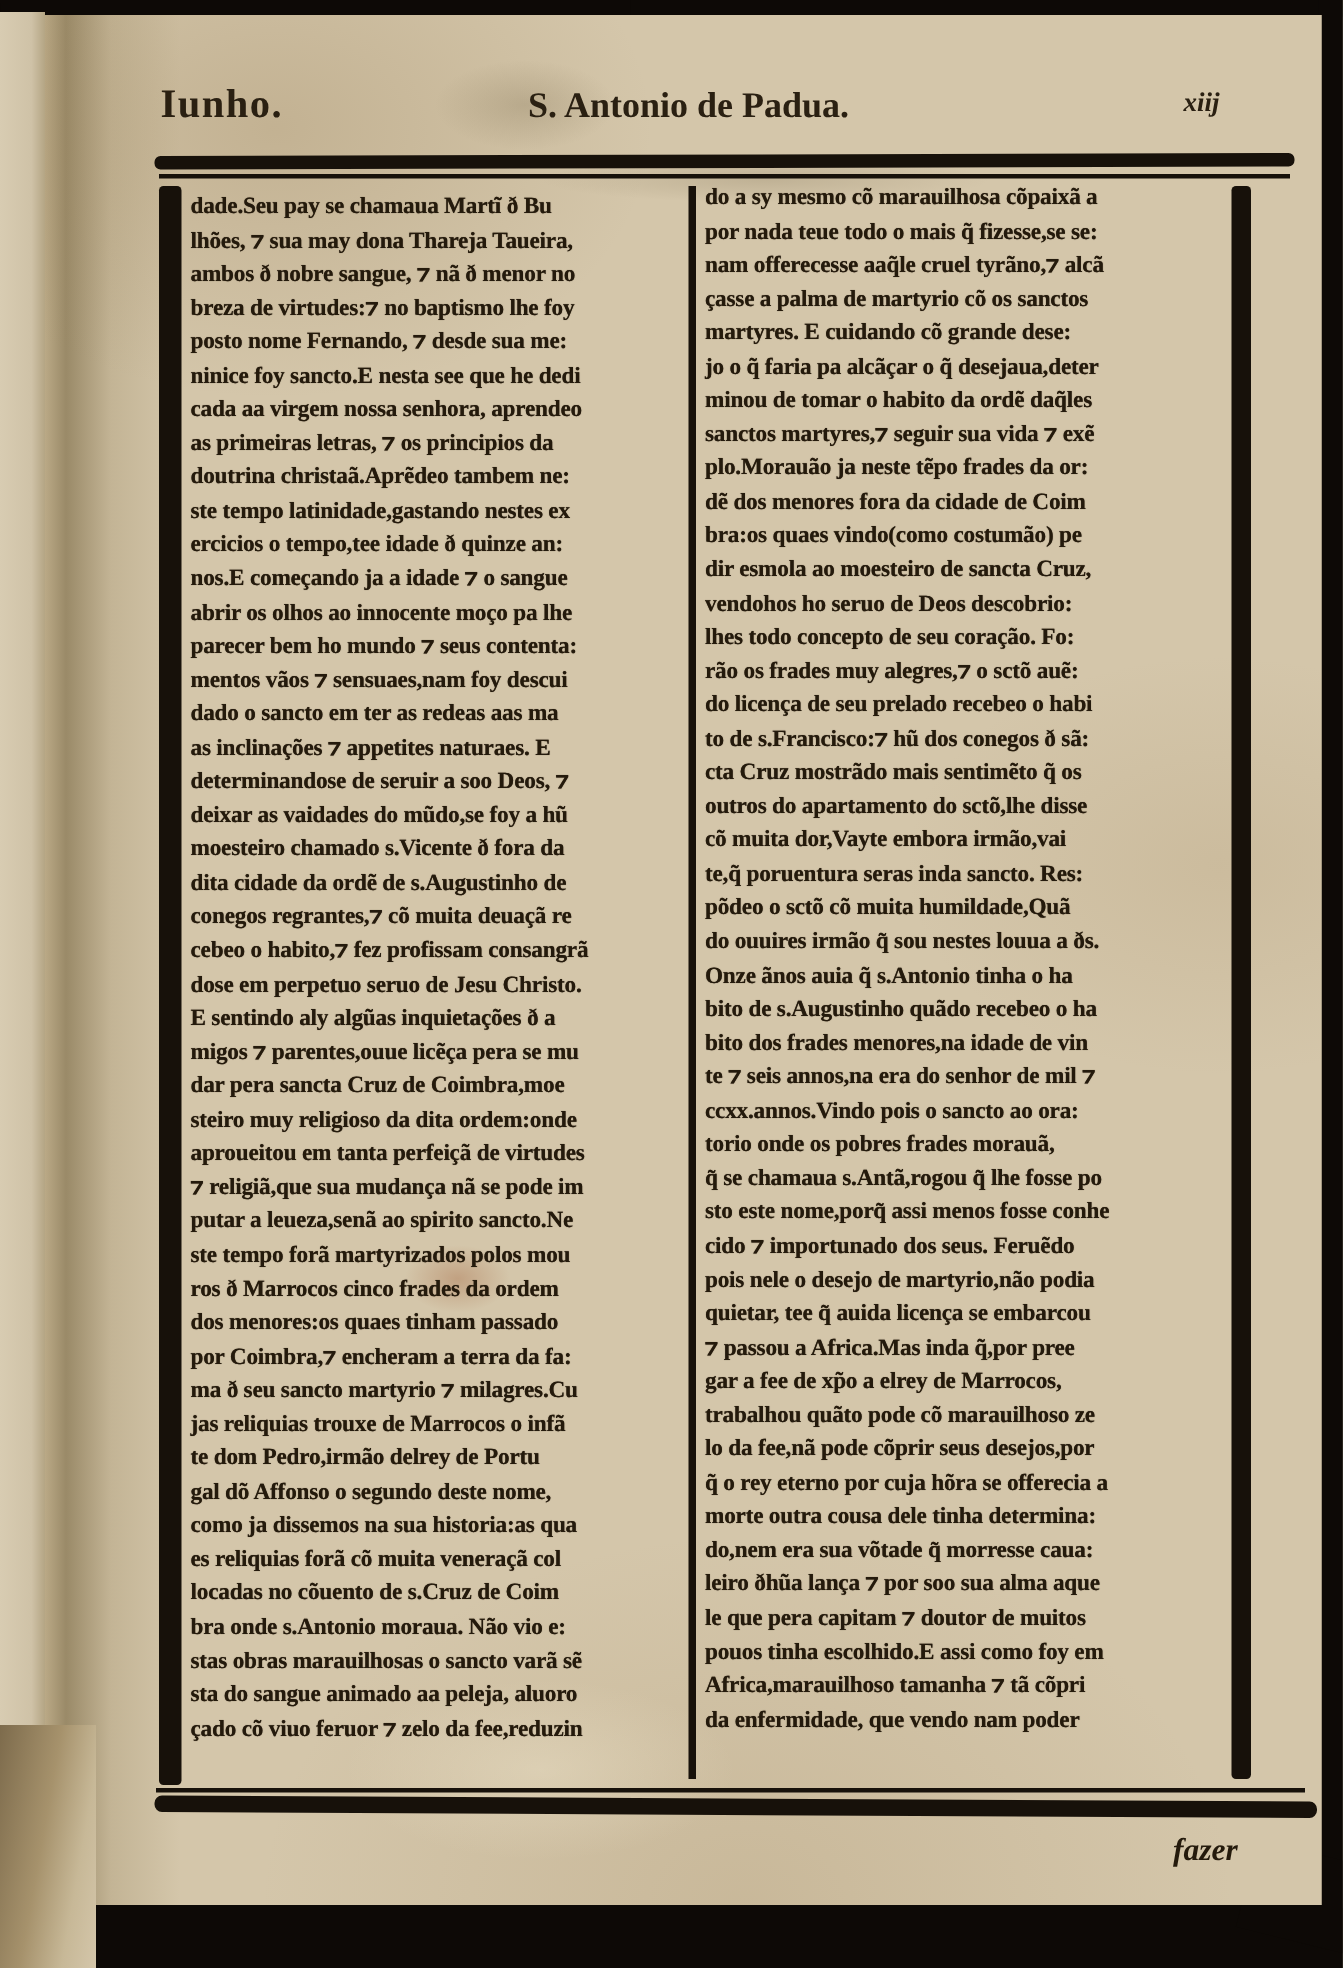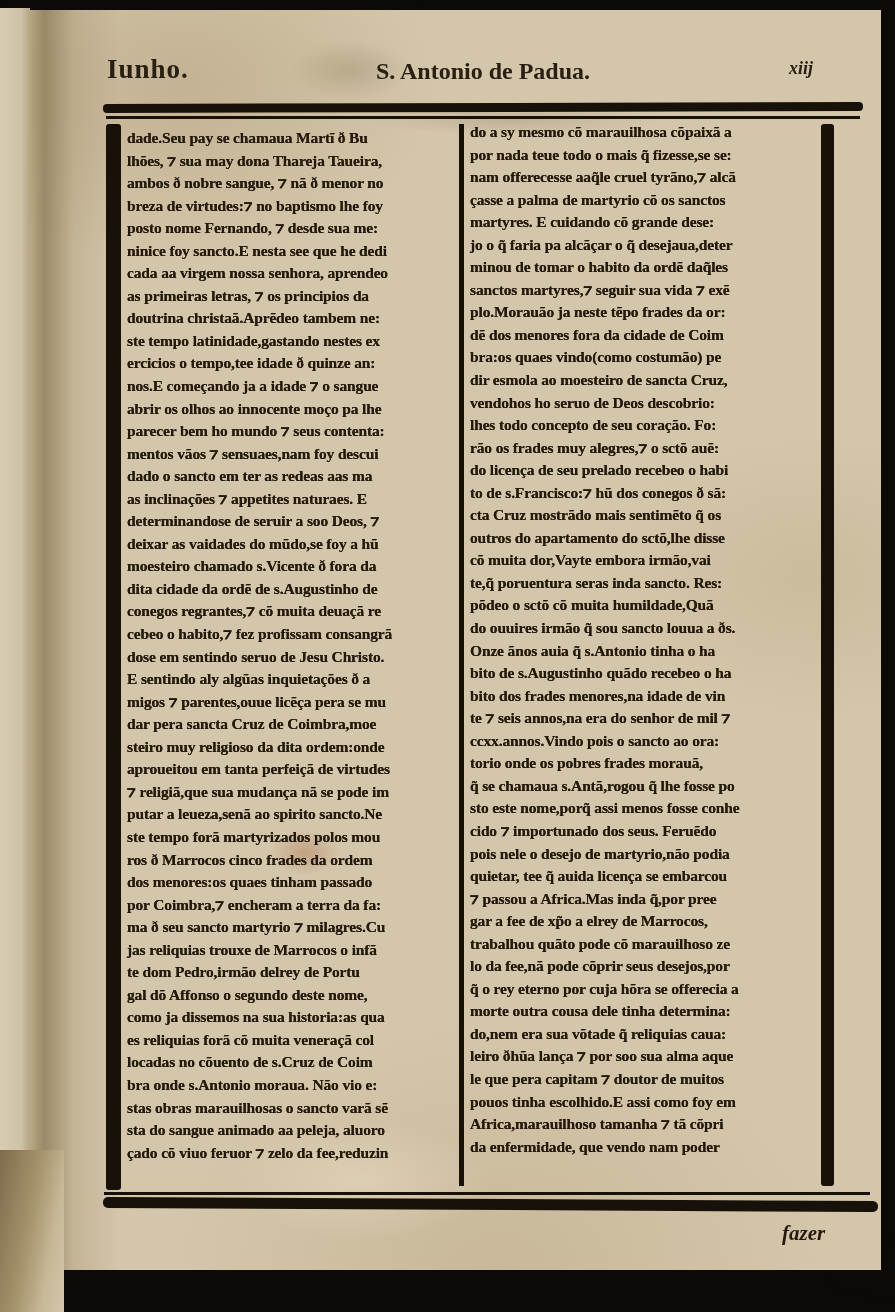--- a/index.html
+++ b/index.html
@@ -47,21 +47,21 @@
 
     <div class="stain" style="left:240px;top:820px;width:70px;height:45px;background:radial-gradient(closest-side,rgba(150,75,35,.30),rgba(0,0,0,0));"></div>
     <div class="stain" style="left:260px;top:30px;width:120px;height:60px;background:radial-gradient(closest-side,rgba(120,105,75,.25),rgba(0,0,0,0));"></div>
     <div class="stain" style="left:330px;top:95px;width:300px;height:30px;background:radial-gradient(closest-side,rgba(110,95,65,.20),rgba(0,0,0,0));"></div>
     <div class="stain" style="left:200px;top:1110px;width:260px;height:120px;background:radial-gradient(closest-side,rgba(235,225,200,.45),rgba(0,0,0,0));"></div>
   </div>
 
   <div class="spine-corner"></div>
 
   <div class="hdr" style="left:107px;top:54px;font-size:27px;letter-spacing:1px;text-align:center;">Iunho.</div>
-  <div class="hdr" style="left:352px;top:58px;width:262px;text-align:center;font-size:24px;">S. Antonio de Padua.</div>
+  <div class="hdr" style="left:352px;top:58px;width:262px;font-size:24px;">S. Antonio de Padua.</div>
   <div class="hdr" style="left:789px;top:58px;font-size:18px;font-style:italic;">xiij</div>
 
   <div class="rule" style="left:103px;top:103px;width:760px;height:9px;border-radius:4px;transform:rotate(-0.15deg);"></div>
   <div class="rule" style="left:106px;top:116px;width:754px;height:2.5px;"></div>
 
   <div class="rule" style="left:106px;top:124px;width:15px;height:1066px;border-radius:3px;"></div>
   <div class="rule" style="left:459px;top:124px;width:4.5px;height:1062px;"></div>
   <div class="rule" style="left:821px;top:124px;width:13px;height:1062px;border-radius:3px;"></div>
 
   <div class="col" style="left:127px;top:127px;width:332px;height:1061px;">
@@ -81,21 +81,21 @@
       <div class="tline">parecer bem ho mundo ⁊ seus contenta:</div>
       <div class="tline">mentos vãos ⁊ sensuaes,nam foy descui</div>
       <div class="tline">dado o sancto em ter as redeas aas ma</div>
       <div class="tline">as inclinações ⁊ appetites naturaes. E</div>
       <div class="tline">determinandose de seruir a soo Deos, ⁊</div>
       <div class="tline">deixar as vaidades do mũdo,se foy a hũ</div>
       <div class="tline">moesteiro chamado s.Vicente ð fora da</div>
       <div class="tline">dita cidade da ordẽ de s.Augustinho de</div>
       <div class="tline">conegos regrantes,⁊ cõ muita deuaçã re</div>
       <div class="tline">cebeo o habito,⁊ fez profissam consangrã</div>
-      <div class="tline">dose em sentindo seruo de Jesu Christo.</div>
+      <div class="tline">dose em perpetuo seruo de Jesu Christo.</div>
       <div class="tline">E sentindo aly algũas inquietações ð a</div>
       <div class="tline">migos ⁊ parentes,ouue licẽça pera se mu</div>
       <div class="tline">dar pera sancta Cruz de Coimbra,moe</div>
       <div class="tline">steiro muy religioso da dita ordem:onde</div>
       <div class="tline">aproueitou em tanta perfeiçã de virtudes</div>
       <div class="tline">⁊ religiã,que sua mudança nã se pode im</div>
       <div class="tline">putar a leueza,senã ao spirito sancto.Ne</div>
       <div class="tline">ste tempo forã martyrizados polos mou</div>
       <div class="tline">ros ð Marrocos cinco frades da ordem</div>
       <div class="tline">dos menores:os quaes tinham passado</div>
@@ -128,39 +128,39 @@
       <div class="tline">vendohos ho seruo de Deos descobrio:</div>
       <div class="tline">lhes todo concepto de seu coração. Fo:</div>
       <div class="tline">rão os frades muy alegres,⁊ o sctõ auẽ:</div>
       <div class="tline">do licença de seu prelado recebeo o habi</div>
       <div class="tline">to de s.Francisco:⁊ hũ dos conegos ð sã:</div>
       <div class="tline">cta Cruz mostrãdo mais sentimẽto q̃ os</div>
       <div class="tline">outros do apartamento do sctõ,lhe disse</div>
       <div class="tline">cõ muita dor,Vayte embora irmão,vai</div>
       <div class="tline">te,q̃ poruentura seras inda sancto. Res:</div>
       <div class="tline">põdeo o sctõ cõ muita humildade,Quã</div>
-      <div class="tline">do ouuires irmão q̃ sou sancto louua a ðs.</div>
+      <div class="tline">do ouuires irmão q̃ sou nestes louua a ðs.</div>
       <div class="tline">Onze ãnos auia q̃ s.Antonio tinha o ha</div>
       <div class="tline">bito de s.Augustinho quãdo recebeo o ha</div>
       <div class="tline">bito dos frades menores,na idade de vin</div>
       <div class="tline">te ⁊ seis annos,na era do senhor de mil ⁊</div>
       <div class="tline">ccxx.annos.Vindo pois o sancto ao ora:</div>
       <div class="tline">torio onde os pobres frades morauã,</div>
       <div class="tline">q̃ se chamaua s.Antã,rogou q̃ lhe fosse po</div>
       <div class="tline">sto este nome,porq̃ assi menos fosse conhe</div>
       <div class="tline">cido ⁊ importunado dos seus. Feruẽdo</div>
       <div class="tline">pois nele o desejo de martyrio,não podia</div>
       <div class="tline">quietar, tee q̃ auida licença se embarcou</div>
       <div class="tline">⁊ passou a Africa.Mas inda q̃,por pree</div>
       <div class="tline">gar a fee de xp̃o a elrey de Marrocos,</div>
       <div class="tline">trabalhou quãto pode cõ marauilhoso ze</div>
       <div class="tline">lo da fee,nã pode cõprir seus desejos,por</div>
       <div class="tline">q̃ o rey eterno por cuja hõra se offerecia a</div>
       <div class="tline">morte outra cousa dele tinha determina:</div>
-      <div class="tline">do,nem era sua võtade q̃ reliquias caua:</div>
+      <div class="tline">do,nem era sua võtade q̃ morresse caua:</div>
       <div class="tline">leiro ðhũa lança ⁊ por soo sua alma aque</div>
       <div class="tline">le que pera capitam ⁊ doutor de muitos</div>
       <div class="tline">pouos tinha escolhido.E assi como foy em</div>
       <div class="tline">Africa,marauilhoso tamanha ⁊ tã cõpri</div>
       <div class="tline">da enfermidade, que vendo nam poder</div>
     </div>
 
   <div class="rule" style="left:104px;top:1192px;width:766px;height:2.5px;"></div>
   <div class="rule" style="left:103px;top:1199px;width:775px;height:11px;border-radius:5px;transform:rotate(0.3deg);"></div>
 

